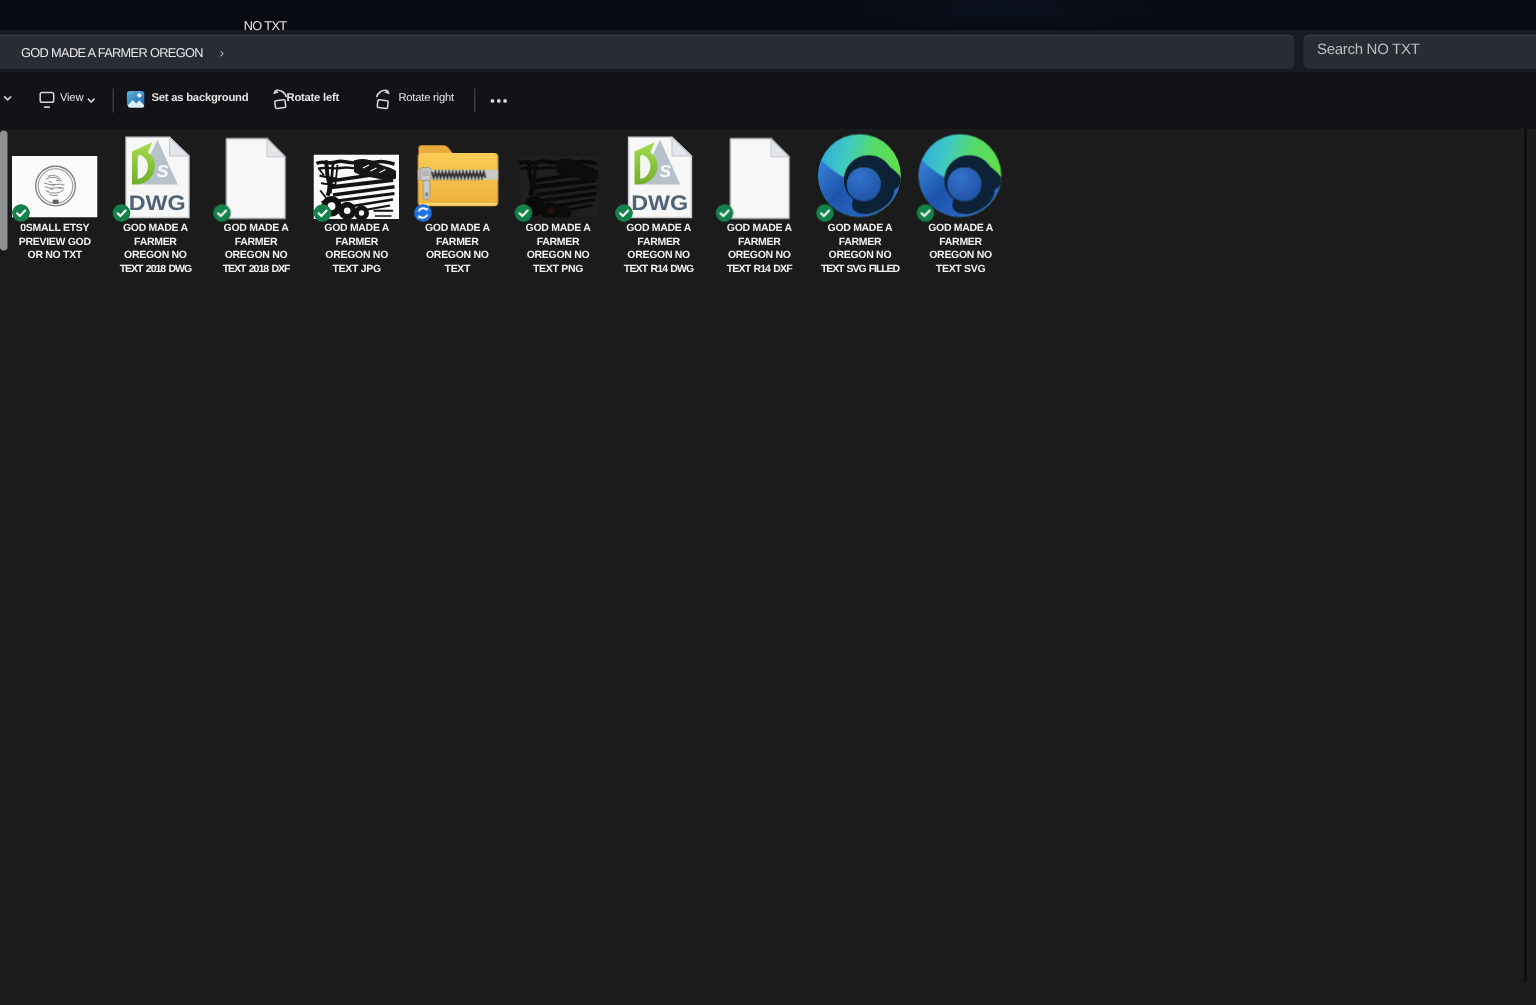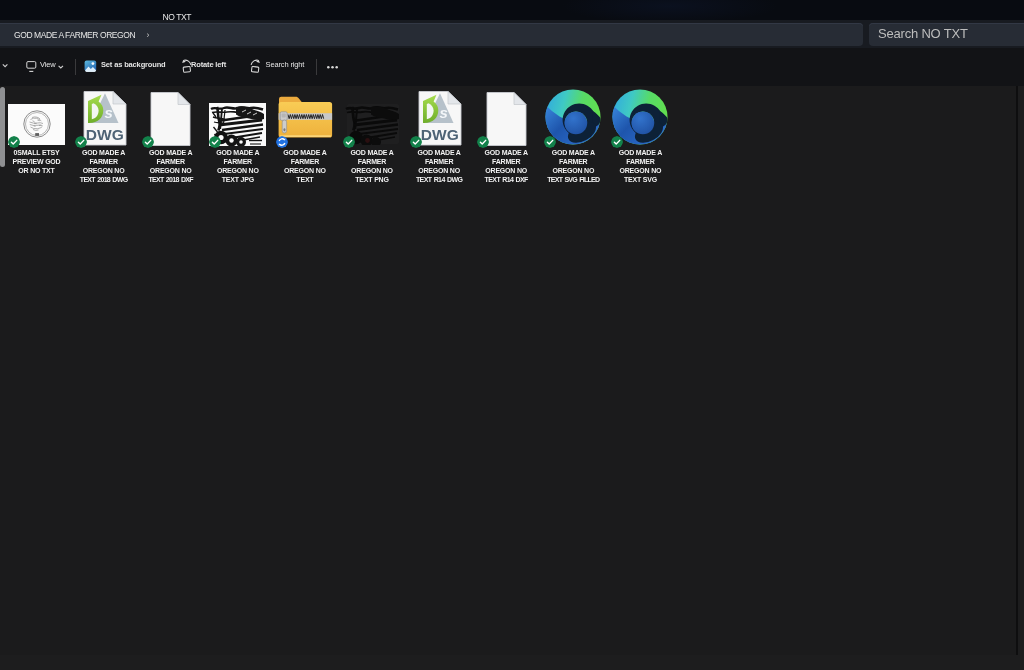--- a/index.html
+++ b/index.html
@@ -30,21 +30,21 @@
 <body>
 <div class="abs" id="titlestrip"></div>
 <div class="abs" id="titleglow"></div>
 <div class="abs" id="addrrow"></div>
 <div class="abs" id="addrbox"></div>
 <div class="abs" id="searchbox"></div>
 
 <div class="abs crumb" style="left:14px;top:30.2px;">GOD MADE A FARMER OREGON</div>
 <div class="abs crumb" style="left:146.5px;top:29.6px;color:#c9c9c9;letter-spacing:0;">›</div>
 <div class="abs crumb" style="left:162.5px;top:12px;">NO TXT</div>
-<div class="abs" style="transform:translateZ(0);left:878px;top:28.6px;color:#bdbdbd;font-size:13px;letter-spacing:-0.2px;line-height:10px;">Search NO TXT</div>
+<div class="abs" style="transform:translateZ(0);left:878px;top:28.6px;color:#bdbdbd;font-size:10px;letter-spacing:-0.2px;line-height:10px;">Search NO TXT</div>
 <div class="abs" id="toolrow"></div>
 <svg class="abs" style="left:0;top:48px;" width="1024" height="38" viewBox="0 0 1024 38">
   <defs>
     <linearGradient id="pg" x1="0" y1="0" x2="0.6" y2="1">
       <stop offset="0" stop-color="#5cb9dd"></stop>
         <stop offset="1" stop-color="#2668b4"></stop>
     </linearGradient>
   </defs>
   <path d="M2.8,16.3 l2.3,2.3 2.3,-2.3" fill="none" stroke="#cfcfcf" stroke-width="1.1"></path>
   <rect x="26.8" y="13.6" width="9" height="6.6" rx="1.2" fill="none" stroke="#d6d6d6" stroke-width="1"></rect>
@@ -63,21 +63,21 @@
   <path d="M182.1,14.9 l1.2,-3.1 2.6,1.9 z" fill="#d8d8d8"></path>
   <path d="M259.9,14.9 l-1.2,-3.1 -2.6,1.9 z" fill="#d8d8d8"></path>
   <rect x="316" y="11" width="1" height="16" fill="#3a3a3c"></rect>
   <circle cx="328.3" cy="19.3" r="1.25" fill="#d8d8d8"></circle>
   <circle cx="332.5" cy="19.3" r="1.25" fill="#d8d8d8"></circle>
   <circle cx="336.7" cy="19.3" r="1.25" fill="#d8d8d8"></circle>
 </svg>
 <div class="abs tbtxt" style="left:40px;top:60.1px;">View</div>
 <div class="abs tbtxt" style="left:101px;top:60.1px;font-weight:bold;">Set as background</div>
 <div class="abs tbtxt" style="left:191px;top:60.1px;font-weight:bold;">Rotate left</div>
-<div class="abs tbtxt" style="left:265.6px;top:60.1px;">Search right</div>
+<div class="abs tbtxt" style="left:265.6px;top:60.1px;">Rotate right</div>
 <div class="abs" id="filearea"></div>
 <div class="abs" id="leftscroll"></div>
 <div class="abs" id="rightline"></div>
 <div class="abs" id="rightcol"></div>
 <div class="abs" id="statusbar"></div>
 
 <div class="tile" style="left:3px;">
 <svg width="57" height="41" viewBox="0 0 57 41" style="position:absolute;left:5px;top:4px;">
 <rect width="57" height="41" fill="#fbfbfb"></rect>
 <circle cx="29" cy="20" r="13.2" fill="none" stroke="#7f7f7f" stroke-width="0.9"></circle>

